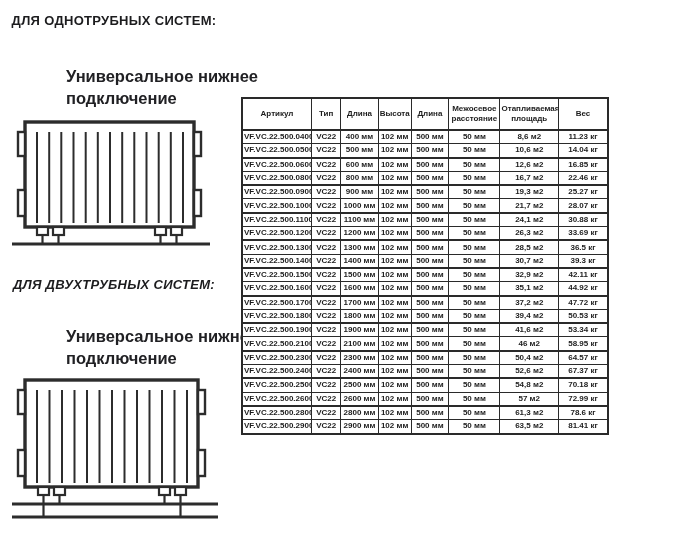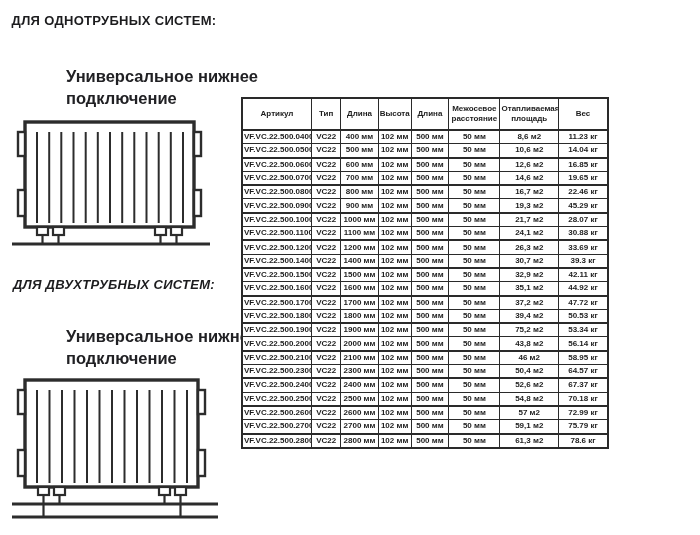--- a/index.html
+++ b/index.html
@@ -197,48 +197,38 @@
             <td>VF.VC.22.500.0600</td>
             <td>VC22</td>
             <td>600 мм</td>
             <td>102 мм</td>
             <td>500 мм</td>
             <td>50 мм</td>
             <td>12,6 м2</td>
             <td>16.85 кг</td>
           </tr>
           <tr>
-            <td>VF.VC.22.500.0700</td>
-            <td>VC22</td>
-            <td>700 мм</td>
-            <td>102 мм</td>
-            <td>500 мм</td>
-            <td>50 мм</td>
-            <td>14,6 м2</td>
-            <td>19.65 кг</td>
-          </tr>
-          <tr>
             <td>VF.VC.22.500.0800</td>
             <td>VC22</td>
             <td>800 мм</td>
             <td>102 мм</td>
             <td>500 мм</td>
             <td>50 мм</td>
             <td>16,7 м2</td>
             <td>22.46 кг</td>
           </tr>
           <tr>
             <td>VF.VC.22.500.0900</td>
             <td>VC22</td>
             <td>900 мм</td>
             <td>102 мм</td>
             <td>500 мм</td>
             <td>50 мм</td>
             <td>19,3 м2</td>
-            <td>45.29 кг</td>
+            <td>25.27 кг</td>
           </tr>
           <tr>
             <td>VF.VC.22.500.1000</td>
             <td>VC22</td>
             <td>1000 мм</td>
             <td>102 мм</td>
             <td>500 мм</td>
             <td>50 мм</td>
             <td>21,7 м2</td>
             <td>28.07 кг</td>
@@ -257,20 +247,30 @@
             <td>VF.VC.22.500.1200</td>
             <td>VC22</td>
             <td>1200 мм</td>
             <td>102 мм</td>
             <td>500 мм</td>
             <td>50 мм</td>
             <td>26,3 м2</td>
             <td>33.69 кг</td>
           </tr>
           <tr>
+            <td>VF.VC.22.500.1300</td>
+            <td>VC22</td>
+            <td>1300 мм</td>
+            <td>102 мм</td>
+            <td>500 мм</td>
+            <td>50 мм</td>
+            <td>28,5 м2</td>
+            <td>36.5 кг</td>
+          </tr>
+          <tr>
             <td>VF.VC.22.500.1400</td>
             <td>VC22</td>
             <td>1400 мм</td>
             <td>102 мм</td>
             <td>500 мм</td>
             <td>50 мм</td>
             <td>30,7 м2</td>
             <td>39.3 кг</td>
           </tr>
           <tr>
@@ -313,32 +313,22 @@
             <td>39,4 м2</td>
             <td>50.53 кг</td>
           </tr>
           <tr>
             <td>VF.VC.22.500.1900</td>
             <td>VC22</td>
             <td>1900 мм</td>
             <td>102 мм</td>
             <td>500 мм</td>
             <td>50 мм</td>
-            <td>75,2 м2</td>
+            <td>41,6 м2</td>
             <td>53.34 кг</td>
-          </tr>
-          <tr>
-            <td>VF.VC.22.500.2000</td>
-            <td>VC22</td>
-            <td>2000 мм</td>
-            <td>102 мм</td>
-            <td>500 мм</td>
-            <td>50 мм</td>
-            <td>43,8 м2</td>
-            <td>56.14 кг</td>
           </tr>
           <tr>
             <td>VF.VC.22.500.2100</td>
             <td>VC22</td>
             <td>2100 мм</td>
             <td>102 мм</td>
             <td>500 мм</td>
             <td>50 мм</td>
             <td>46 м2</td>
             <td>58.95 кг</td>
@@ -377,36 +367,36 @@
             <td>VF.VC.22.500.2600</td>
             <td>VC22</td>
             <td>2600 мм</td>
             <td>102 мм</td>
             <td>500 мм</td>
             <td>50 мм</td>
             <td>57 м2</td>
             <td>72.99 кг</td>
           </tr>
           <tr>
-            <td>VF.VC.22.500.2700</td>
-            <td>VC22</td>
-            <td>2700 мм</td>
-            <td>102 мм</td>
-            <td>500 мм</td>
-            <td>50 мм</td>
-            <td>59,1 м2</td>
-            <td>75.79 кг</td>
-          </tr>
-          <tr>
             <td>VF.VC.22.500.2800</td>
             <td>VC22</td>
             <td>2800 мм</td>
             <td>102 мм</td>
             <td>500 мм</td>
             <td>50 мм</td>
             <td>61,3 м2</td>
             <td>78.6 кг</td>
+          </tr>
+          <tr>
+            <td>VF.VC.22.500.2900</td>
+            <td>VC22</td>
+            <td>2900 мм</td>
+            <td>102 мм</td>
+            <td>500 мм</td>
+            <td>50 мм</td>
+            <td>63,5 м2</td>
+            <td>81.41 кг</td>
           </tr>
         </tbody>
     </table>
   </main>
 
 </div>
 
 </body></html>

